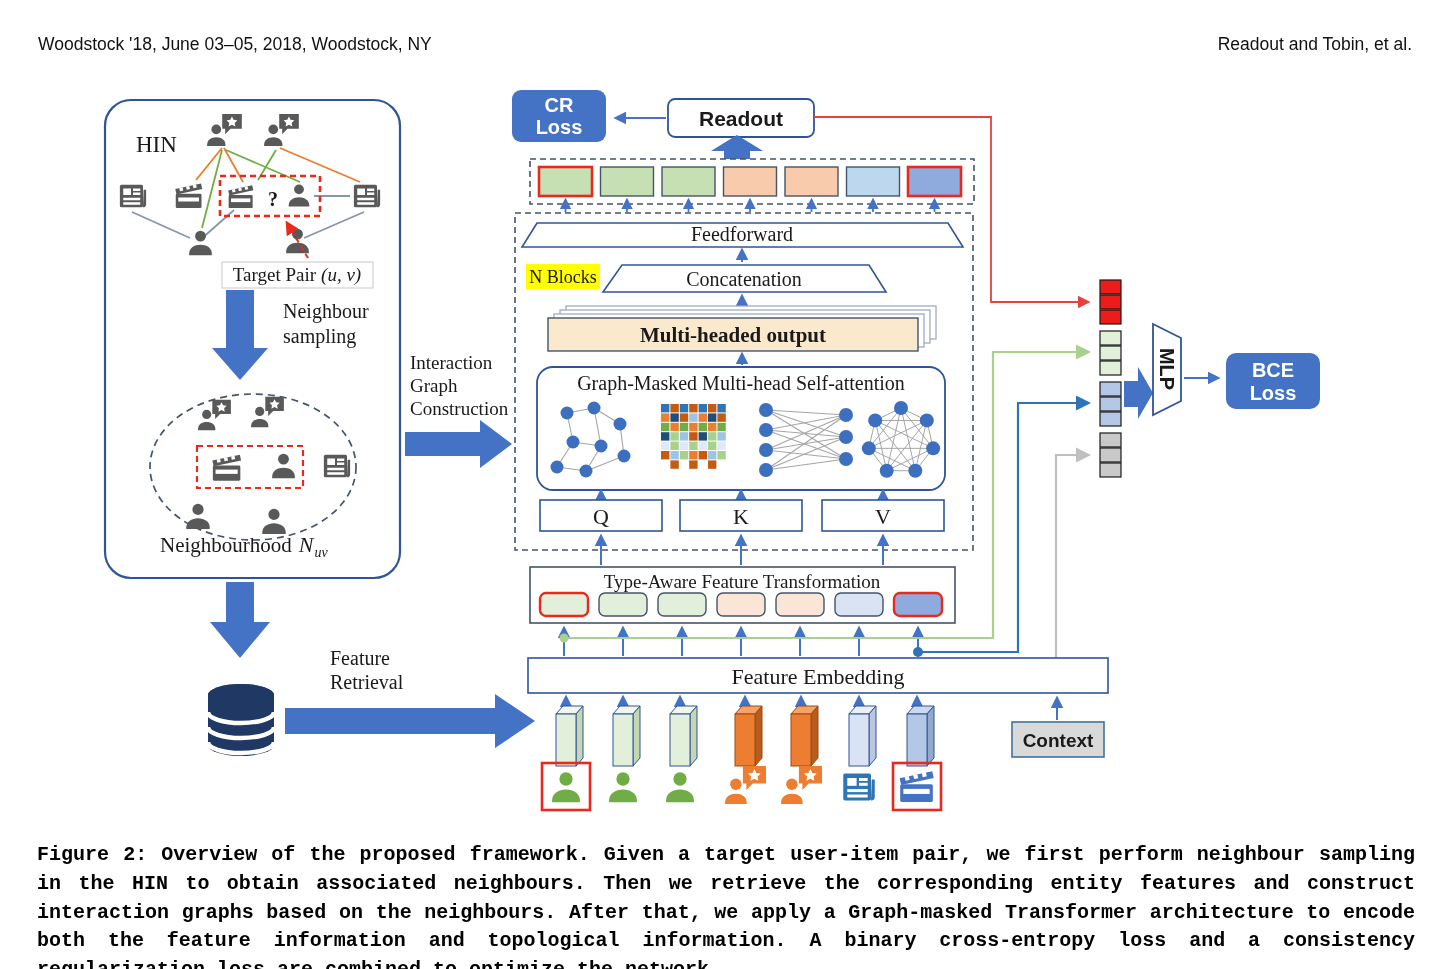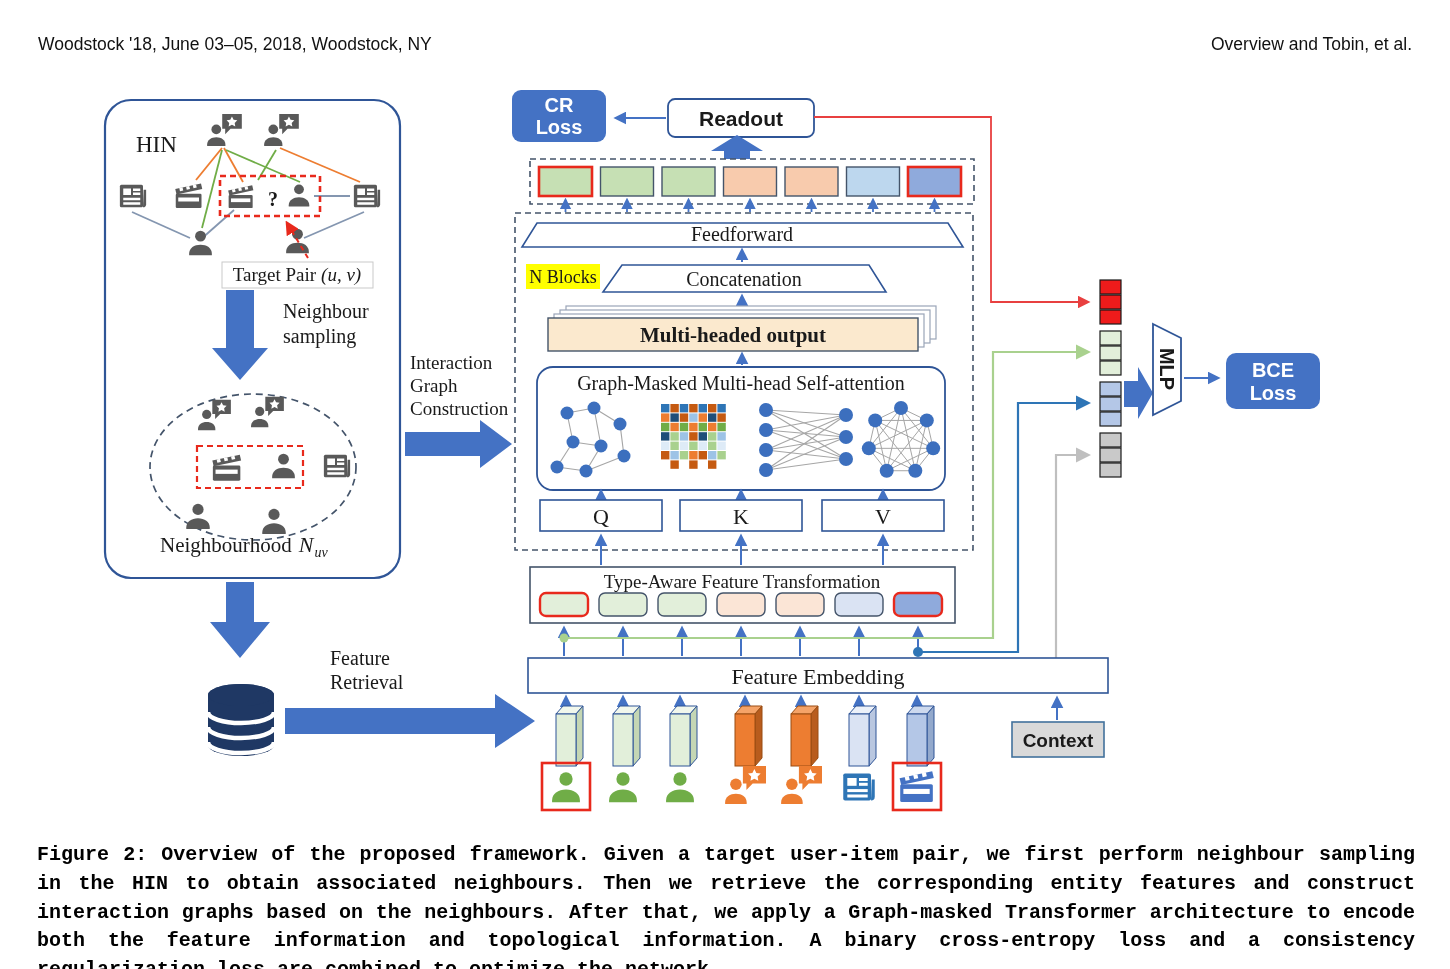--- a/index.html
+++ b/index.html
@@ -17,21 +17,21 @@
   .watermark{position:absolute;left:1093px;top:878px;width:350px;
              font-family:"Liberation Sans",sans-serif;font-size:44px;
              color:#bcbcbc;opacity:.62;white-space:nowrap;pointer-events:none;}
 </style>
 </head>
 <body>
 
 <div class="page">
 
   <div class="hdr hdr-left">Woodstock '18, June 03–05, 2018, Woodstock, NY</div>
-  <div class="hdr hdr-right">Overview and Tobin, et al.</div>
+  <div class="hdr hdr-right">Readout and Tobin, et al.</div>
 
   <svg class="fig" width="1450" height="800" viewBox="0 40 1450 800">
     <defs>
       <marker id="mB" viewBox="0 0 10 10" refX="8" refY="5" markerWidth="6.5" markerHeight="6.5" orient="auto-start-reverse">
           <path d="M0 0L10 5L0 10z" fill="#4472c4"></path>
         </marker>
       <marker id="mRl" viewBox="0 0 10 10" refX="8" refY="5" markerWidth="7" markerHeight="7" orient="auto-start-reverse">
           <path d="M0 0L10 5L0 10z" fill="#e84040"></path>
         </marker>
       <marker id="mRd" viewBox="0 0 10 10" refX="8" refY="5" markerWidth="7" markerHeight="7" orient="auto-start-reverse">

